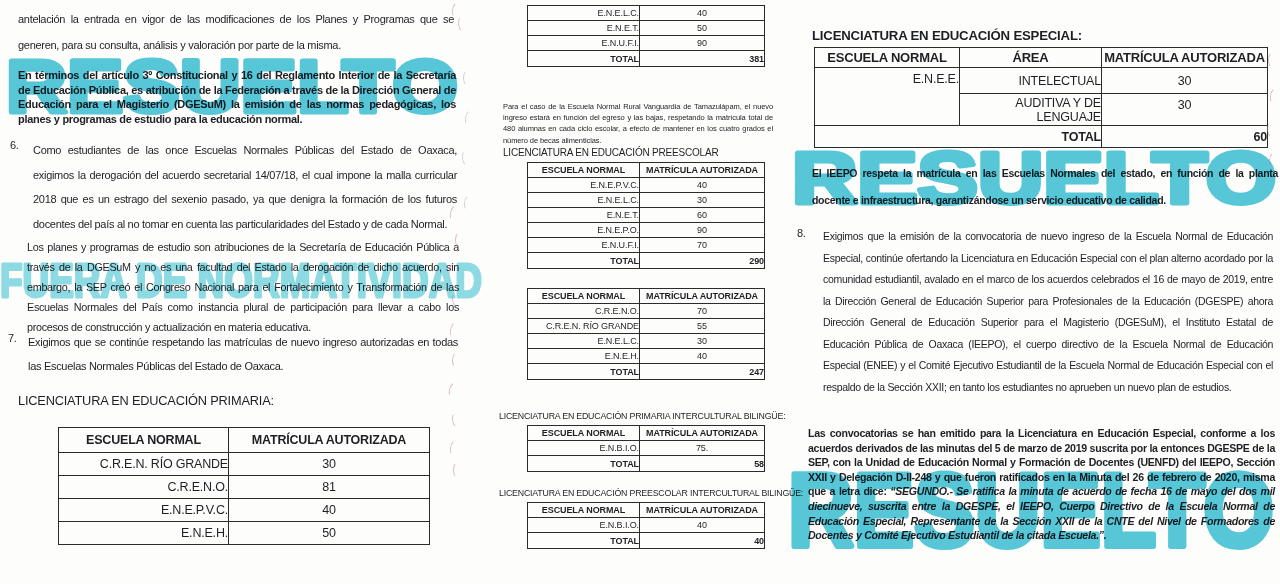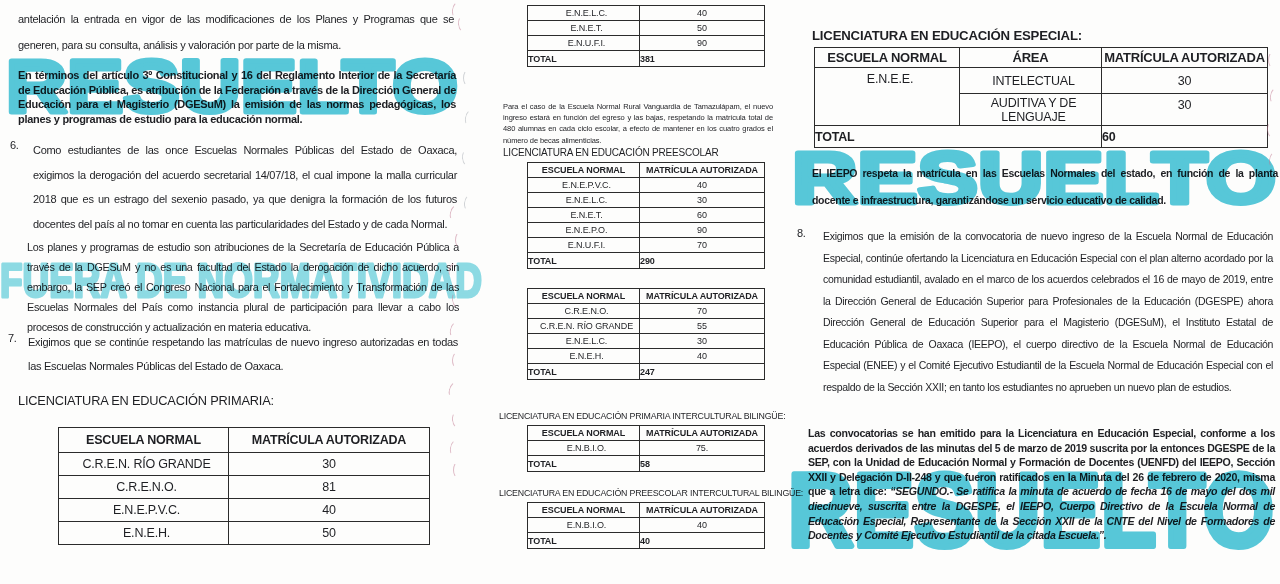--- a/index.html
+++ b/index.html
@@ -12,23 +12,23 @@
   .page{position:relative;width:1280px;height:584px;background:var(--paper);overflow:hidden}
   .abs{position:absolute}
   .para{letter-spacing:-0.3px;text-align:justify;color:var(--ink)}
   .marker{position:absolute;font-size:11px;letter-spacing:-0.3px}
   .heading{letter-spacing:-0.2px;white-space:nowrap}
 
   
   table{border-collapse:collapse;background:transparent}
   .doc-table td,.doc-table th{border:1.5px solid var(--table_border);vertical-align:middle}
   .doc-table th{font-weight:bold;text-align:center}
-  .cell-name{text-align:center;padding-left:6px}
+  .cell-name{text-align:right;padding-left:6px}
   .cell-val{text-align:center}
-  .cell-total{font-weight:bold;text-align:left}
+  .cell-total{font-weight:bold;text-align:right}
 
   
   .t-left{width:372px;font-size:12.5px;letter-spacing:-0.2px}
   .t-left th{height:25px}
   .t-left td{height:23px}
   .t-left .c1{width:170px}
   
   .t-mid{width:238px;font-size:9px;letter-spacing:-0.1px}
   .t-mid th{height:15px;font-size:9px}
   .t-mid td{height:15px}

